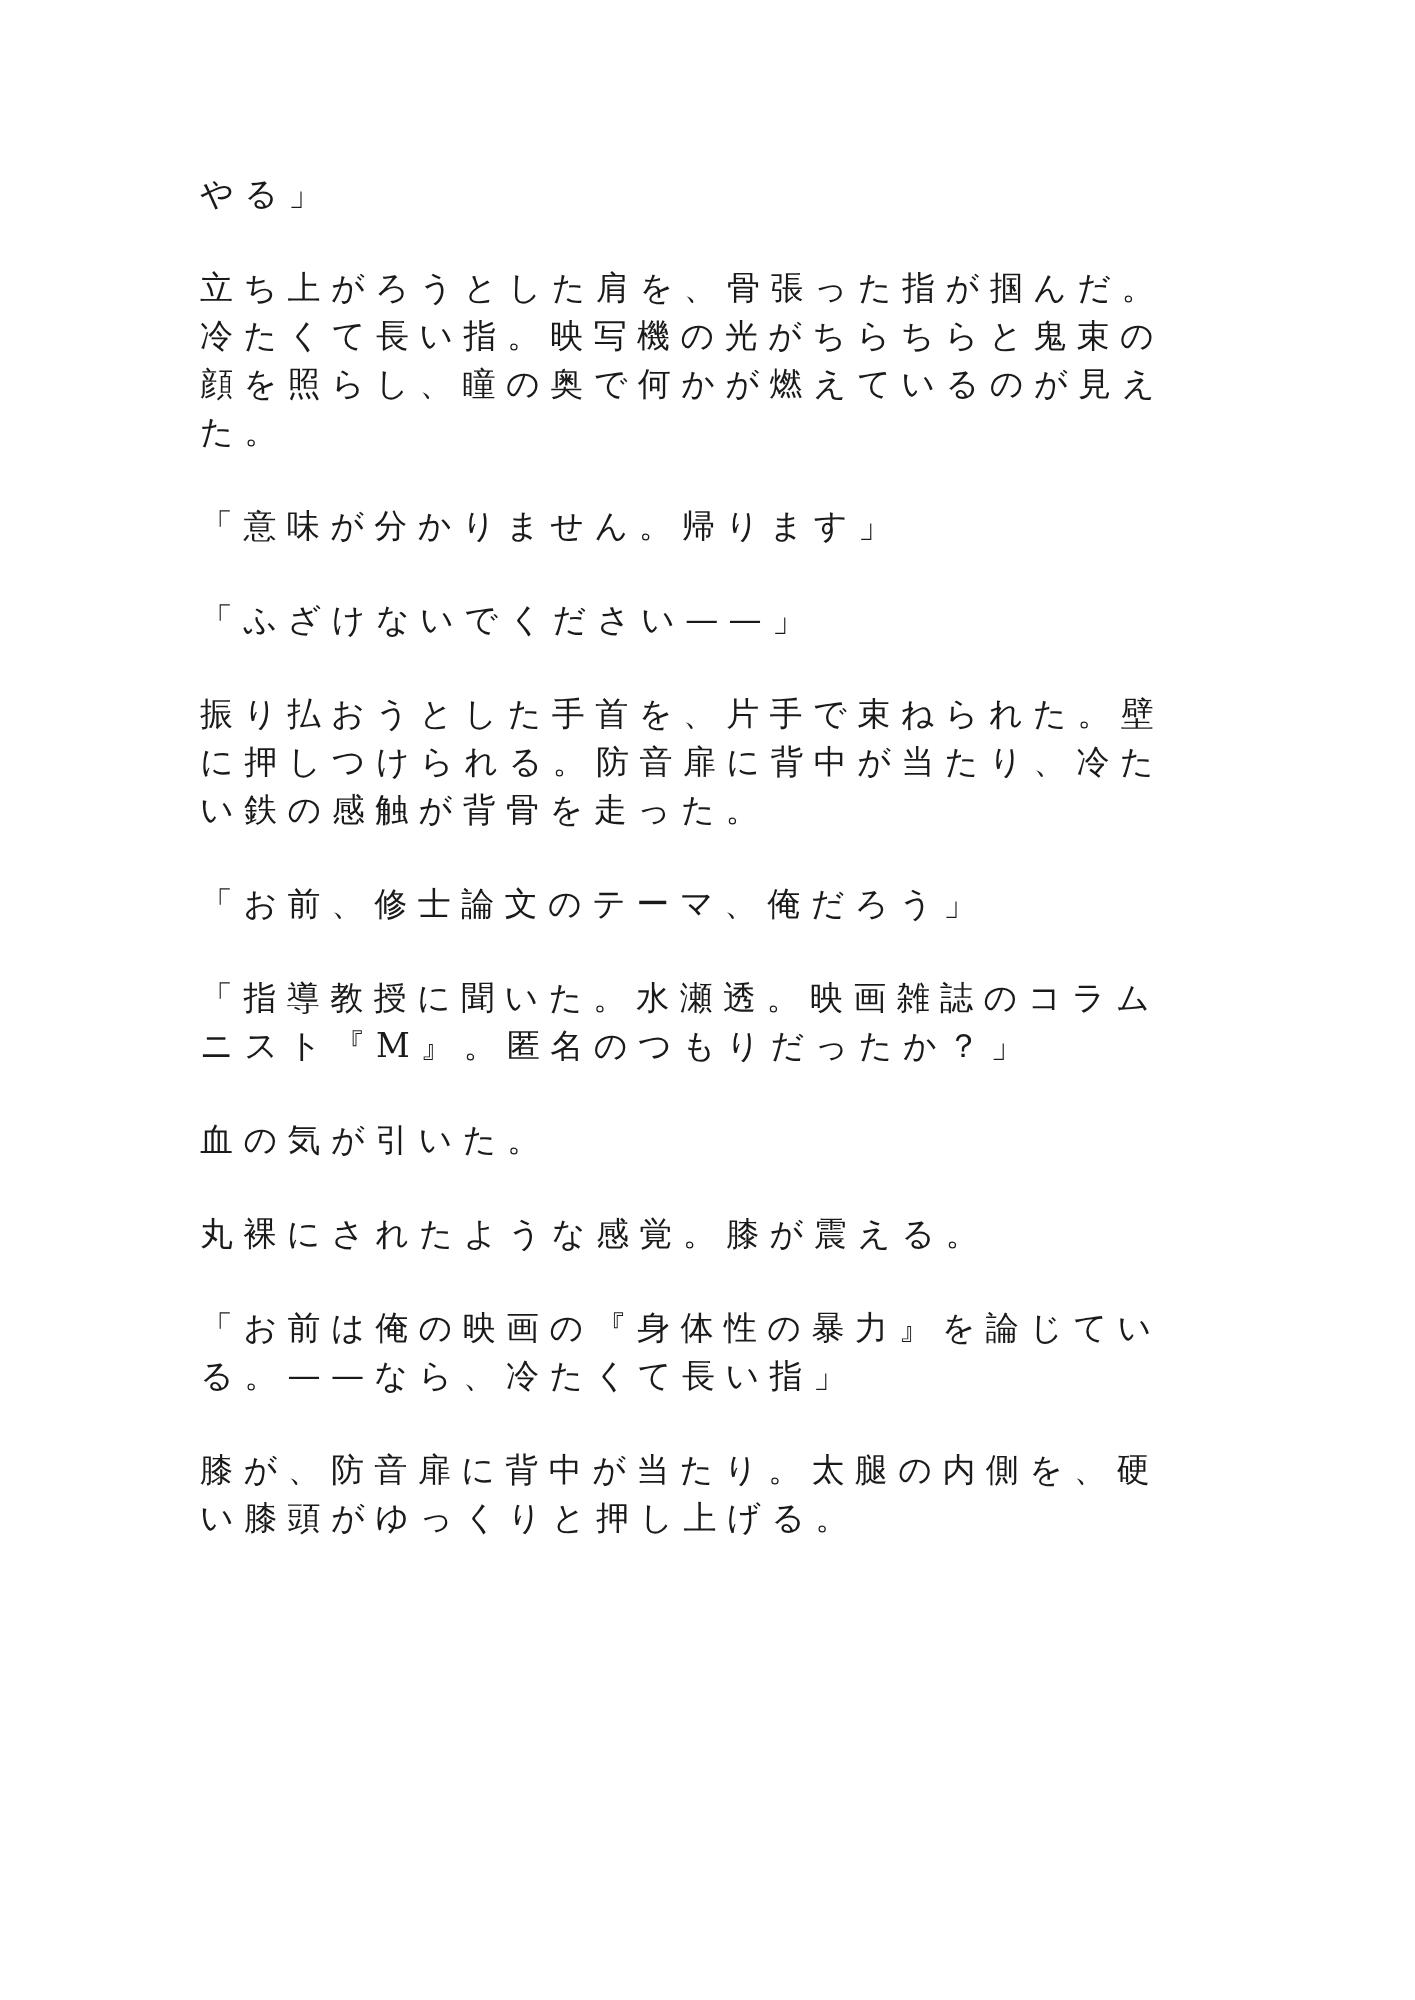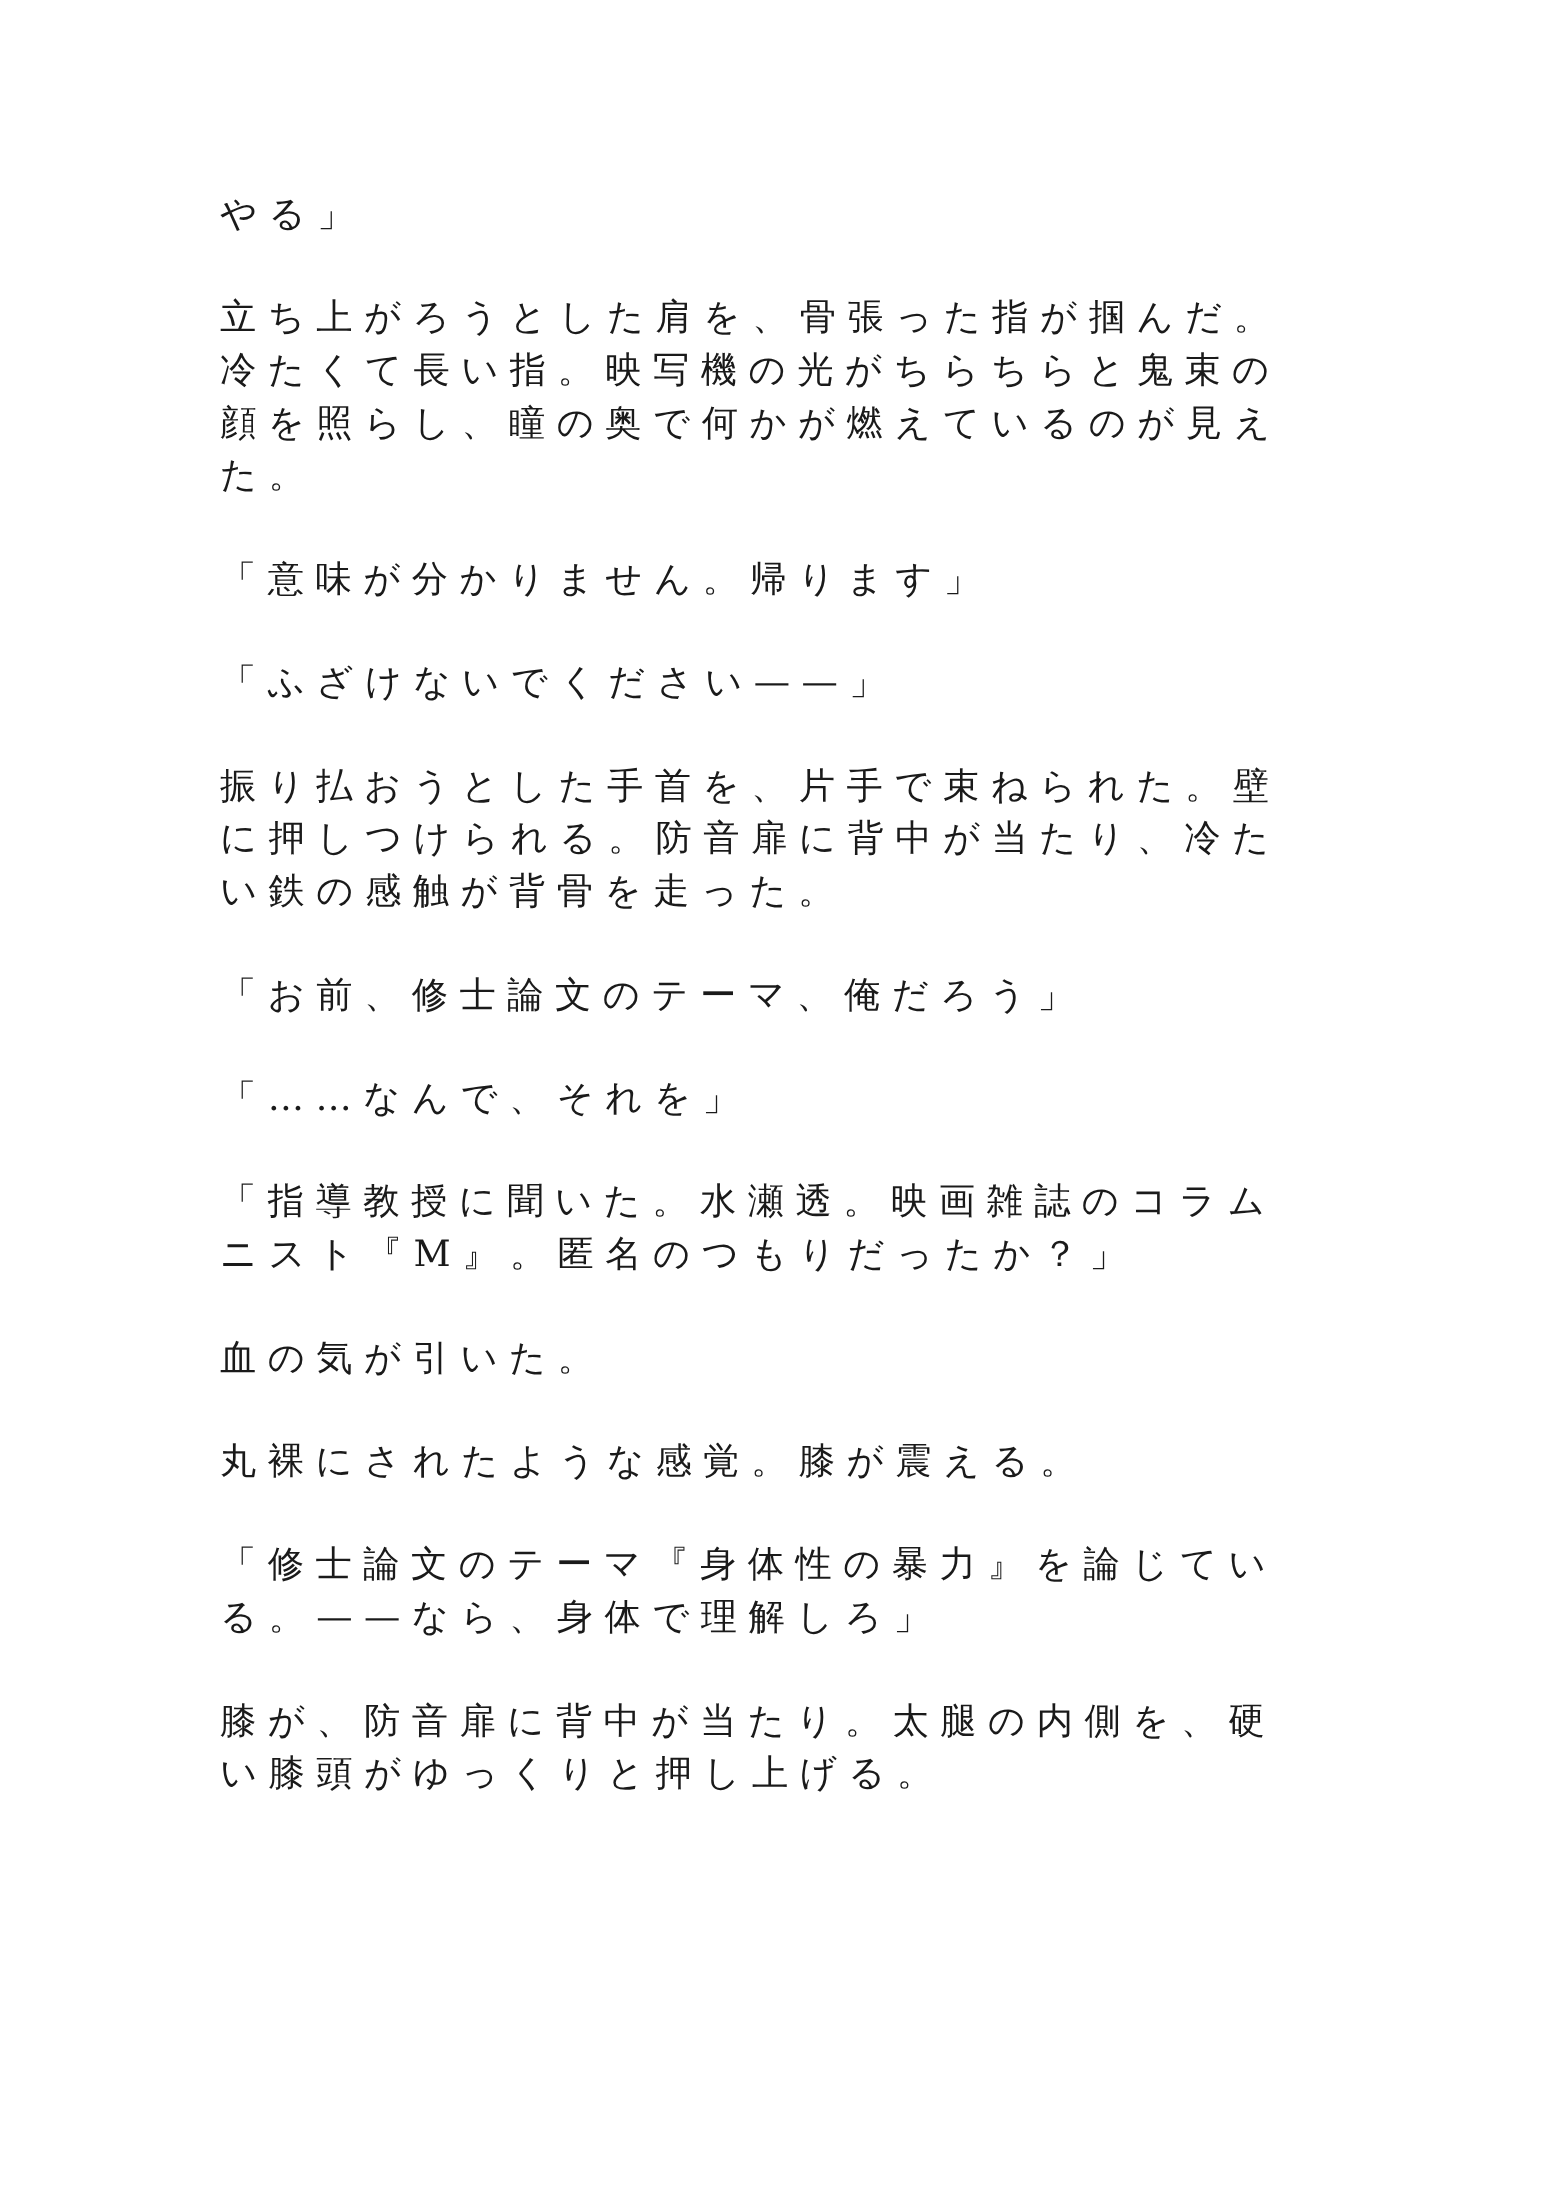--- a/index.html
+++ b/index.html
@@ -37,19 +37,18 @@
 </head>
 <body>
 
 <div class="page">
   <p class="para continued">やる」</p>
   <p class="para">立ち上がろうとした肩を、骨張った指が掴んだ。冷たくて長い指。映写機の光がちらちらと鬼束の顔を照らし、瞳の奥で何かが燃えているのが見えた。</p>
   <p class="para">「意味が分かりません。帰ります」</p>
   <p class="para">「ふざけないでください——」</p>
   <p class="para">振り払おうとした手首を、片手で束ねられた。壁に押しつけられる。防音扉に背中が当たり、冷たい鉄の感触が背骨を走った。</p>
   <p class="para">「お前、修士論文のテーマ、俺だろう」</p>
-  <p class="para">「……なんで、それを」</p>
   <p class="para">「指導教授に聞いた。水瀬透。映画雑誌のコラムニスト『M』。匿名のつもりだったか？」</p>
   <p class="para">血の気が引いた。</p>
   <p class="para">丸裸にされたような感覚。膝が震える。</p>
-  <p class="para">「修士論文のテーマ『身体性の暴力』を論じている。——なら、身体で理解しろ」</p>
+  <p class="para">「お前は俺の映画の『身体性の暴力』を論じている。——なら、冷たくて長い指」</p>
   <p class="para">膝が、防音扉に背中が当たり。太腿の内側を、硬い膝頭がゆっくりと押し上げる。</p>
 </div>
 
 </body></html>

